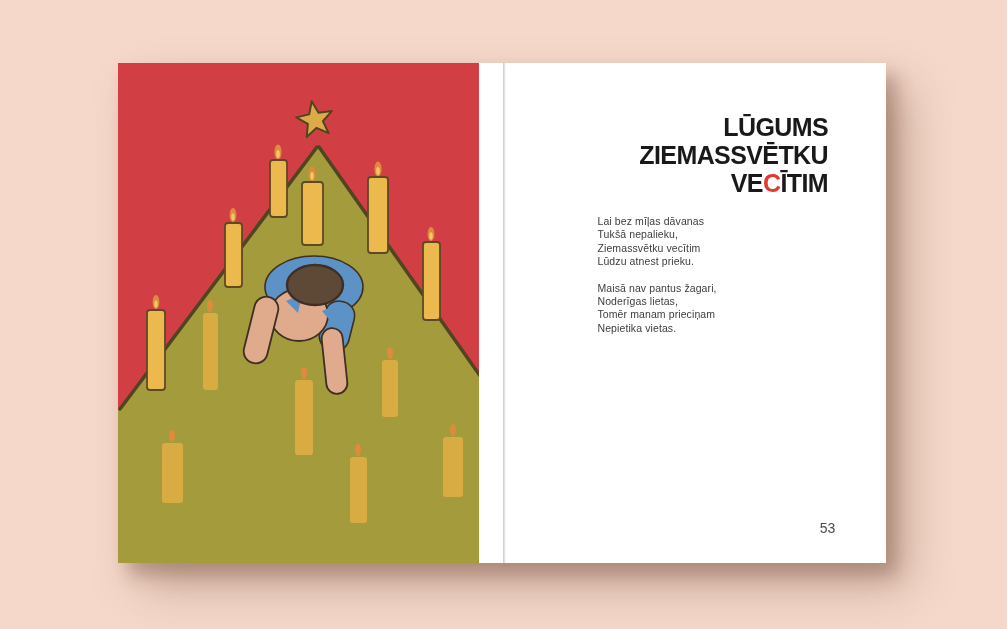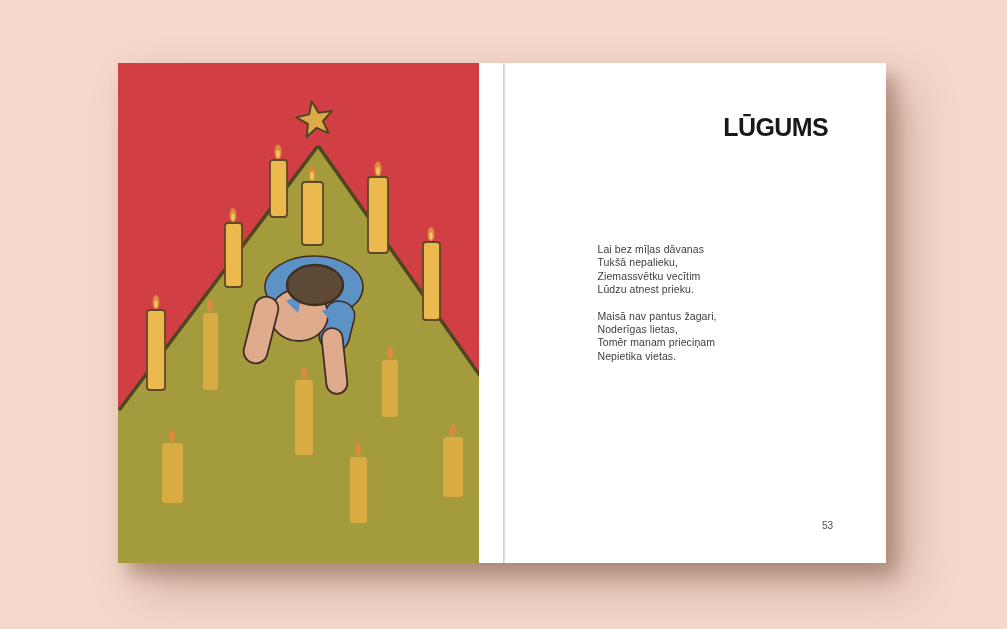--- a/index.html
+++ b/index.html
@@ -22,25 +22,25 @@
   .page-left svg{display:block;width:386px;height:500px;}
   .page-right{position:relative;width:432px;height:500px;background:var(--paper);padding-left:31px;}
   .seam{position:absolute;left:385px;top:0;width:3px;height:500px;
     background:linear-gradient(90deg,rgba(60,30,20,.25),rgba(60,30,20,0));pointer-events:none;}
   .title{
     position:absolute;top:50px;right:58px;text-align:right;
     font-size:25px;line-height:28px;font-weight:700;letter-spacing:-0.6px;
     color:var(--title);white-space:nowrap;
   }
   .title .accent{color:var(--accent-red);}
-  .poem{position:absolute;left:118px;top:180px;font-size:10.5px;line-height:13.4px;
+  .poem{position:absolute;left:118px;top:152px;font-size:10.5px;line-height:13.4px;
     color:var(--text);letter-spacing:0.1px;}
   .stanza{white-space:pre-line;margin-bottom:13px;}
   .page-number{position:absolute;left:331px;top:457px;width:34px;text-align:center;
-    font-size:10px;color:var(--pagenum);}
+    font-size:14px;color:var(--pagenum);}
   
   .f-red{fill:var(--red);} .f-green{fill:var(--green);}
   .slope{stroke:var(--tree-outline);stroke-width:3.5;fill:none;stroke-linecap:round;}
   .star{fill:var(--star);stroke:var(--tree-outline);stroke-width:2;stroke-linejoin:round;}
   .candle-b{fill:var(--candle-bright);stroke:var(--candle-outline);stroke-width:1.8;}
   .candle-m{fill:var(--candle-muted);}
   .flame{fill:var(--flame);} .flame-core{fill:var(--flame-core);}
   .blue{fill:var(--blue);stroke:var(--outline-dark);stroke-width:1.6;}
   .blue-plain{fill:var(--blue);}
   .skin{fill:var(--skin);stroke:var(--outline-dark);stroke-width:1.8;}
@@ -124,21 +124,21 @@
         <polygon class="blue-plain" points="168,238 184,231 180,250"></polygon>
         <polygon class="blue-plain" points="204,248 220,241 214,260"></polygon>
         <ellipse class="hair" cx="197" cy="222" rx="28" ry="20"></ellipse>
         <rect class="skin" x="131" y="233" width="24" height="68" rx="12" transform="rotate(14 143 267)"></rect>
         <rect class="skin" x="206" y="265" width="21" height="66" rx="10.5" transform="rotate(-6 216 298)"></rect>
       </g>
     </svg>
   </div>
 
   <div class="page-right">
-    <h1 class="title"><span>LŪGUMS</span><br><br>
+    <h1 class="title"><span>LŪGUMS</span><br><span>ZIEMASSVĒTKU</span><br><span><span>VE</span><span class="accent">C</span><span>ĪTIM</span></span>
     </h1>
 
     <div class="poem">
       <div class="stanza">Lai bez mīļas dāvanas
 Tukšā nepalieku,
 Ziemassvētku vecītim
 Lūdzu atnest prieku.</div>
       <div class="stanza">Maisā nav pantus žagari,
 Noderīgas lietas,
 Tomēr manam prieciņam

